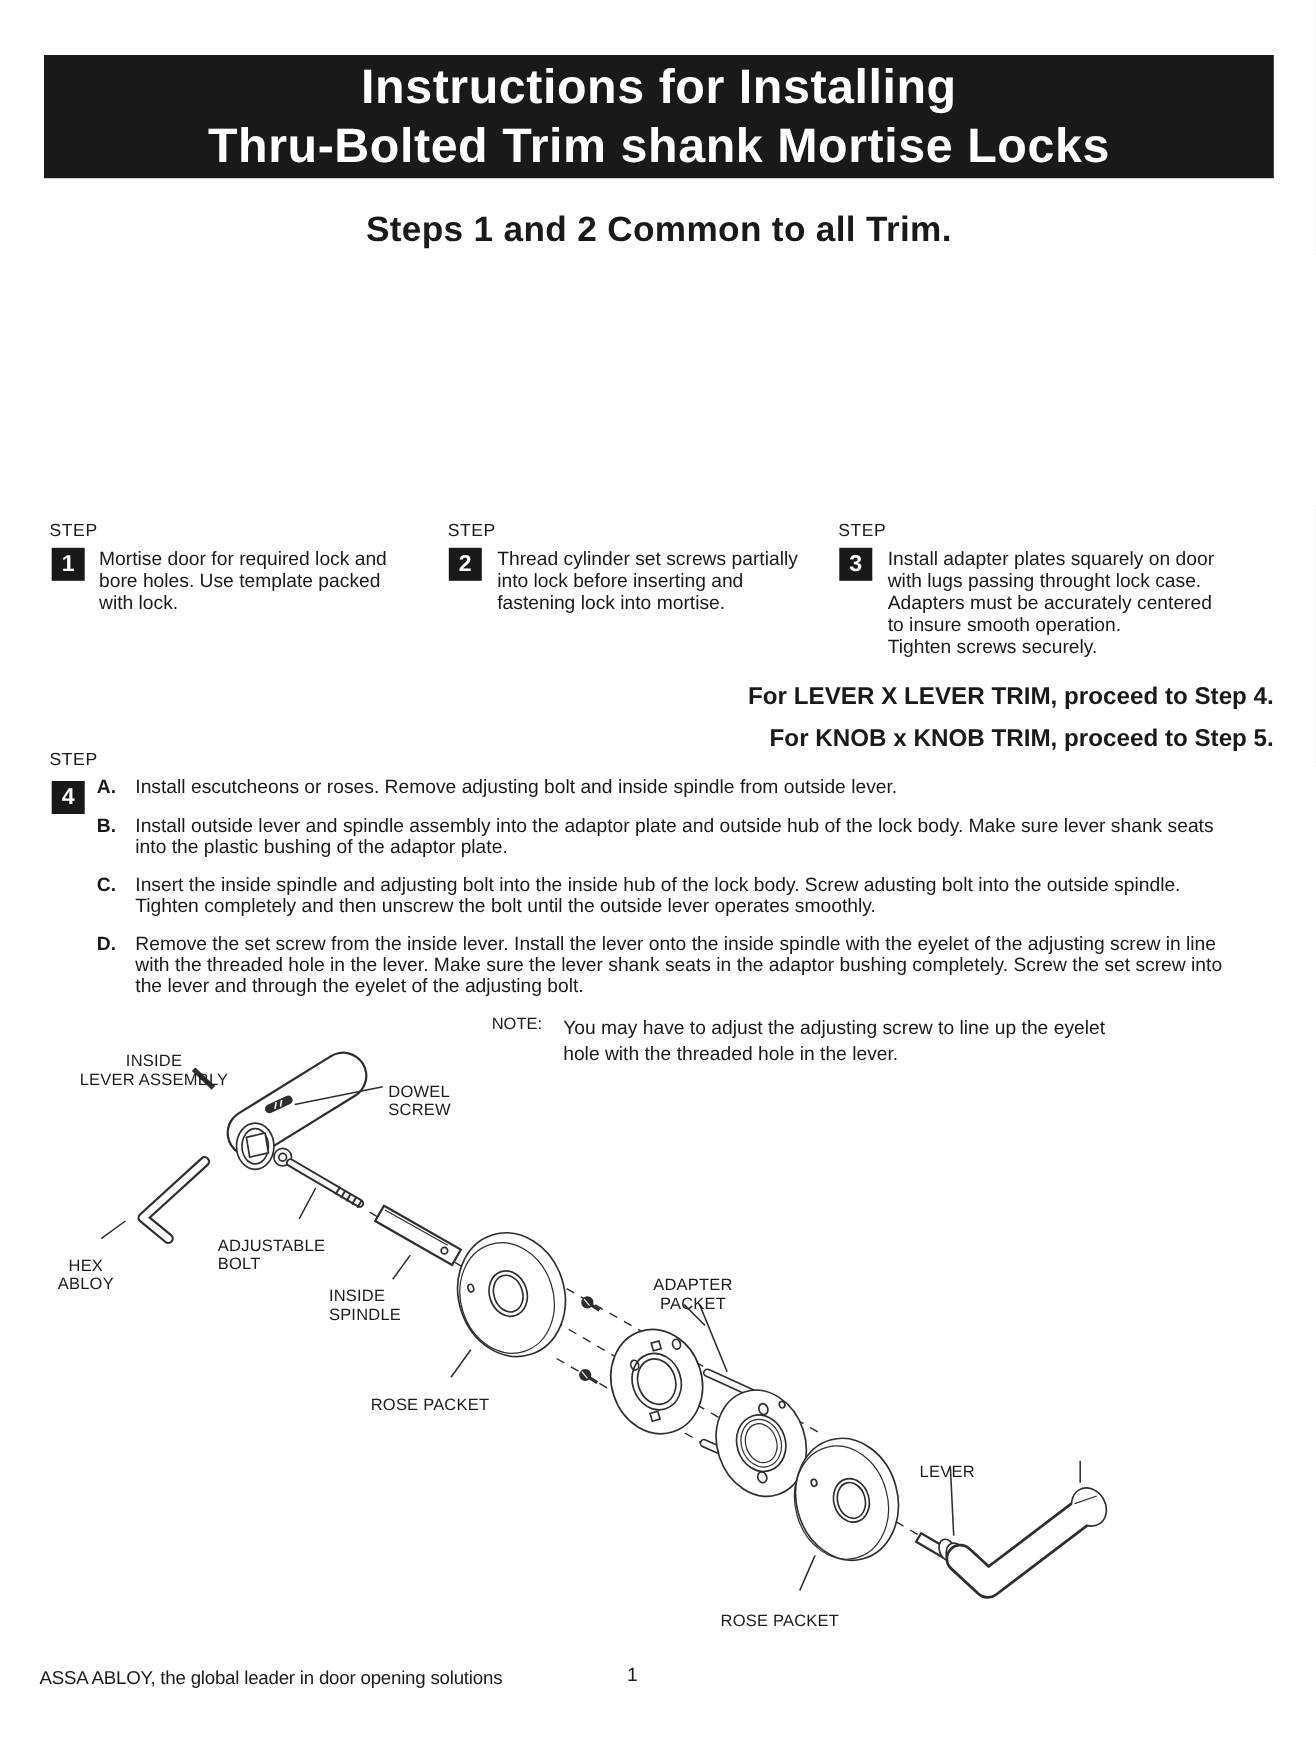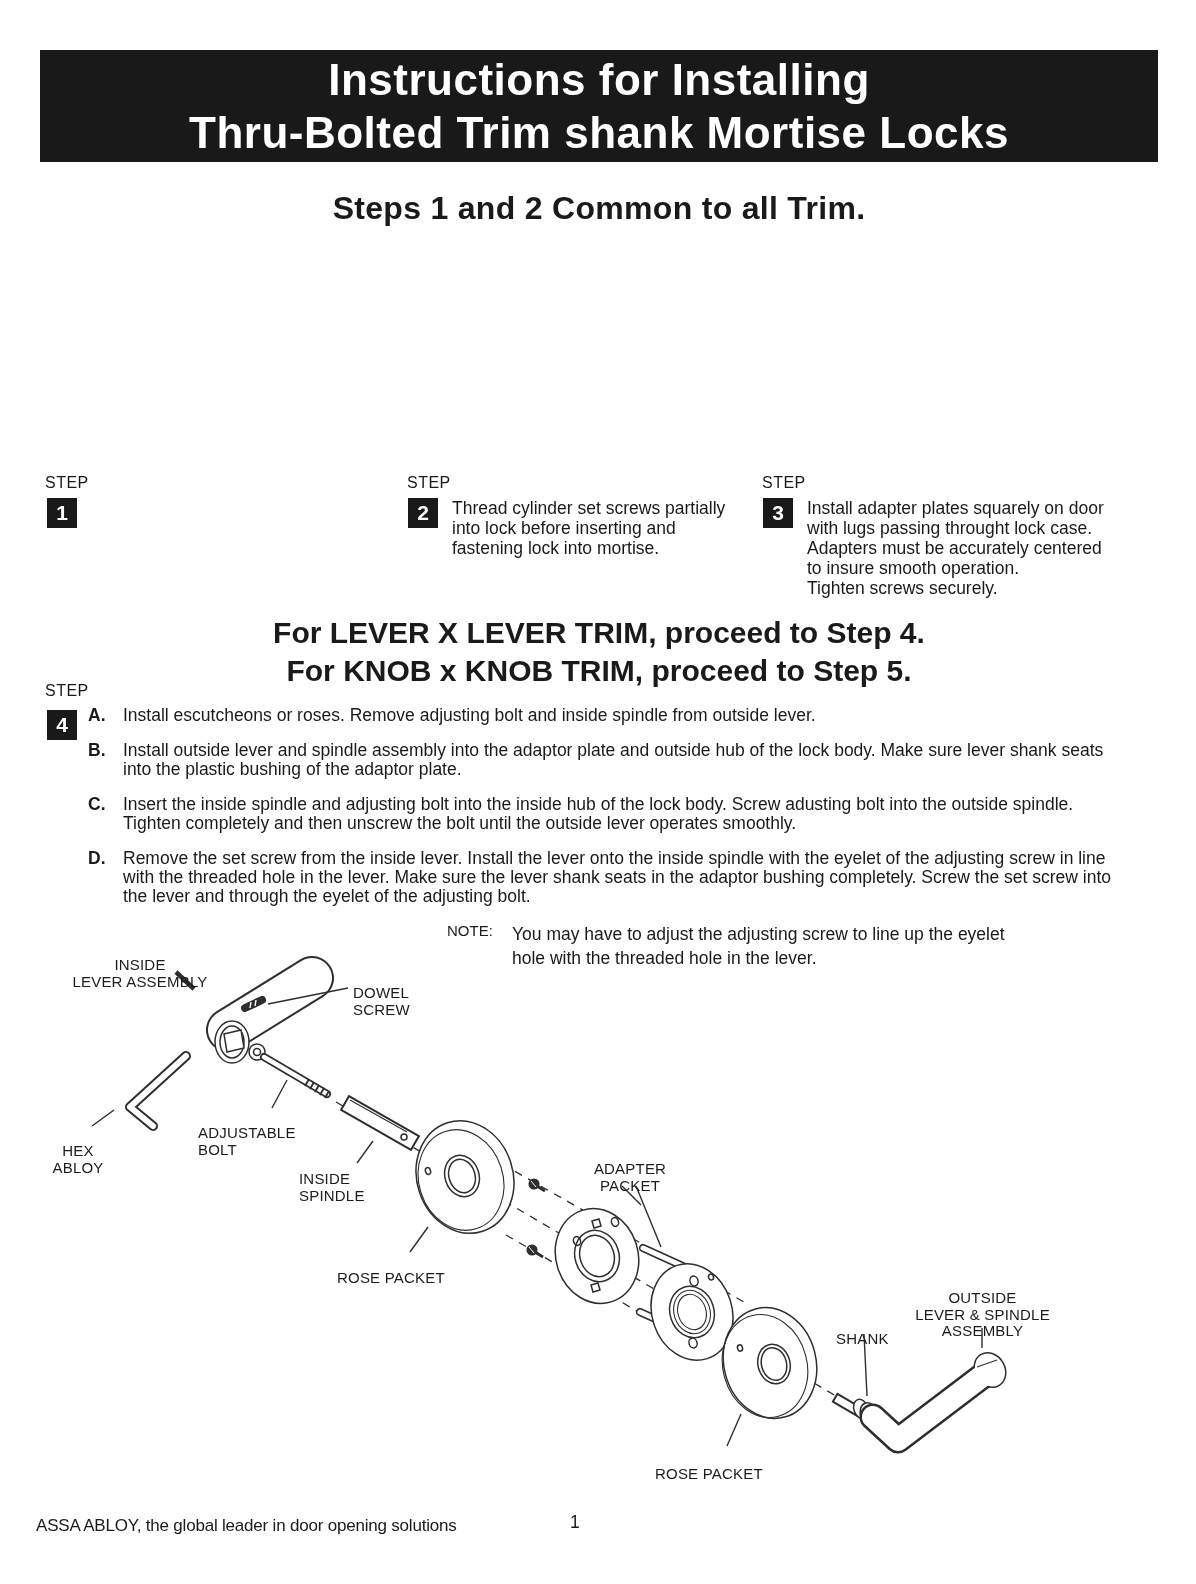--- a/index.html
+++ b/index.html
@@ -24,22 +24,22 @@
   }
   
   .step-label{font-size:16px; letter-spacing:0.5px;}
   .step-num{
     width:30px; height:30px; background:#191919; color:#fff;
     font-size:21px; font-weight:bold; display:flex; align-items:center; justify-content:center;
   }
   .step-text{font-size:17.5px; line-height:20px; white-space:pre-line;}
   
   .mid-heading{
-    left:40px; top:614px; width:1118px; text-align:center;
-    font-size:30px; font-weight:bold; line-height:38px; white-space:pre-line;
+    left:40px; top:614px; width:1118px; text-align:right;
+    font-size:22px; font-weight:bold; line-height:38px; white-space:pre-line;
   }
   
   .s4item{position:relative; margin-bottom:16px; font-size:17.5px; line-height:19px;}
   .s4letter{position:absolute; left:0; top:0; font-weight:bold;}
   .s4text{margin-left:35px; white-space:pre-line;}
   
   .note-label{font-size:15px; font-weight:normal;}
   .note-text{font-size:17.5px; line-height:24px; white-space:pre-line;}
   
   .dlabel{
@@ -60,20 +60,23 @@
 
   <div class="abs banner">
     <div>Instructions for Installing</div>
     <div>Thru-Bolted Trim shank Mortise Locks</div>
   </div>
 
   <div class="abs subtitle">Steps 1 and 2 Common to all Trim.</div>
 
   <div class="abs step-label" style="left:45px; top:474px;">STEP</div>
   <div class="abs step-num" style="left:47px; top:498px;">1</div>
+  <div class="abs step-text" style="left:90px; top:498px; width:290px;">Mortise door for required lock and
+bore holes. Use template packed
+with lock.</div>
 
   <div class="abs step-label" style="left:407px; top:474px;">STEP</div>
   <div class="abs step-num" style="left:408px; top:498px;">2</div>
   <div class="abs step-text" style="left:452px; top:498px; width:290px;">Thread cylinder set screws partially
 into lock before inserting and
 fastening lock into mortise.</div>
 
   <div class="abs step-label" style="left:762px; top:474px;">STEP</div>
   <div class="abs step-num" style="left:763px; top:498px;">3</div>
   <div class="abs step-text" style="left:807px; top:498px; width:320px;">Install adapter plates squarely on door
@@ -252,22 +255,19 @@
 SCREW</div>
   <div class="abs dlabel tc" style="left:30px; top:1124px; width:96px;">HEX
 ABLOY</div>
   <div class="abs dlabel" style="left:198px; top:1106px; width:120px;">ADJUSTABLE
 BOLT</div>
   <div class="abs dlabel" style="left:299px; top:1152px; width:80px;">INSIDE
 SPINDLE</div>
   <div class="abs dlabel" style="left:337px; top:1251px; width:110px;">ROSE PACKET</div>
   <div class="abs dlabel tc" style="left:580px; top:1142px; width:100px;">ADAPTER
 PACKET</div>
-  <div class="abs dlabel" style="left:836px; top:1312px; width:60px;">SHANK</div>
-  <div class="abs dlabel tc" style="left:905px; top:1271px; width:155px;">OUTSIDE
-LEVER &amp; SPINDLE
-ASSEMBLY</div>
+  <div class="abs dlabel" style="left:836px; top:1312px; width:60px;">LEVER</div>
   <div class="abs dlabel" style="left:655px; top:1447px; width:110px;">ROSE PACKET</div>
 
   <div class="abs footer-left">ASSA ABLOY, the global leader in door opening solutions</div>
   <div class="abs page-num">1</div>
 
 </div>
 
 </body></html>

